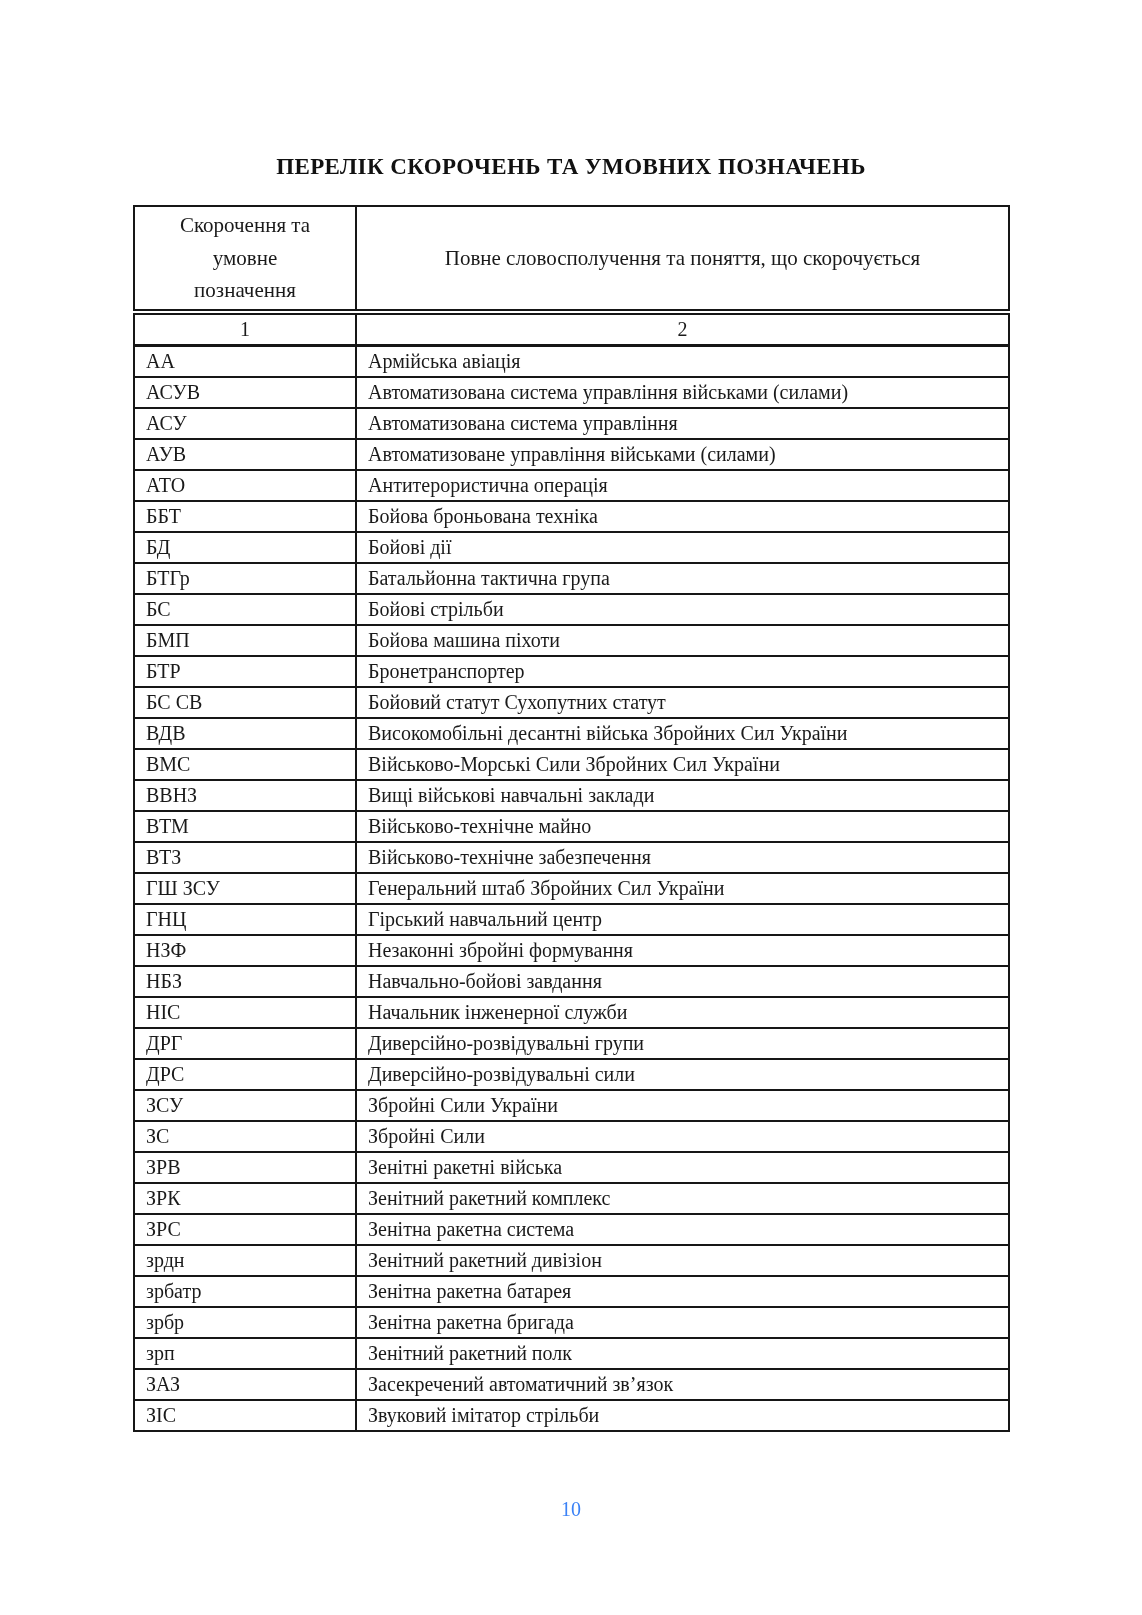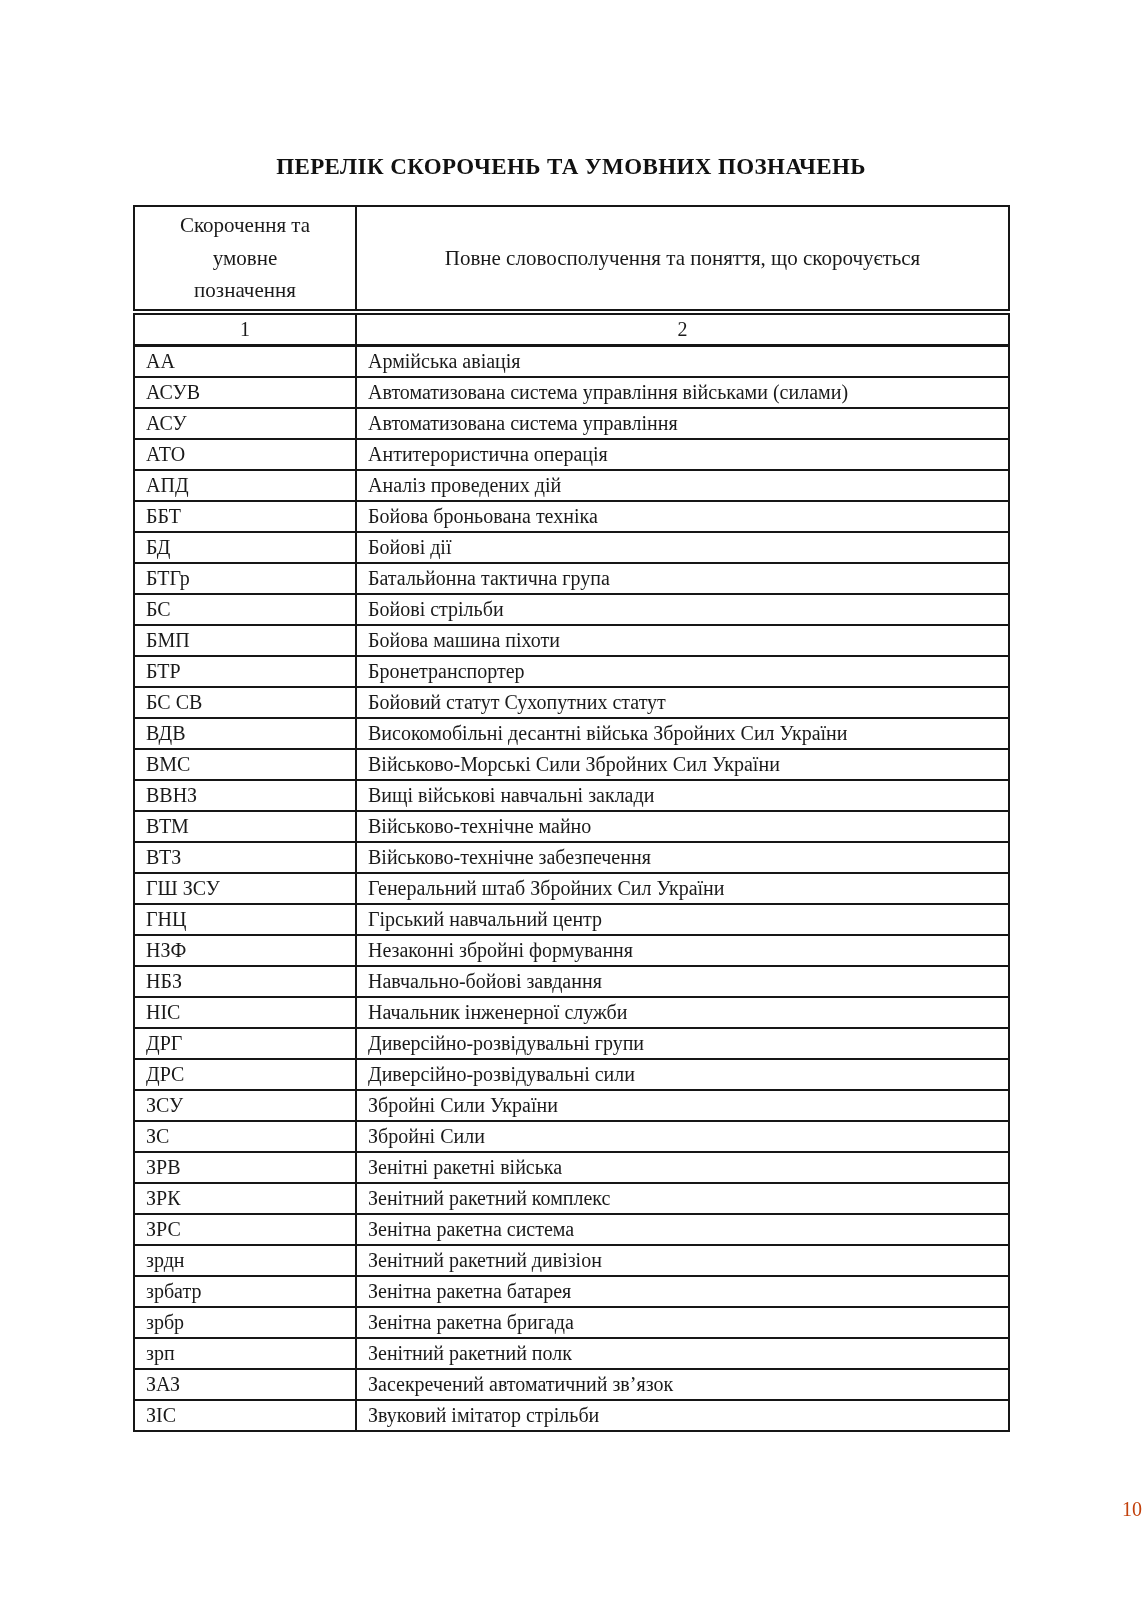--- a/index.html
+++ b/index.html
@@ -67,23 +67,23 @@
     font-size: 20px;
     vertical-align: middle;
     text-align: left;
     padding: 1px 6px 1px 11px;
   }
   .page-number {
     position: absolute;
     left: 0;
     top: 1498px;
     width: 100%;
-    text-align: right;
+    text-align: center;
     font-size: 20px;
-    color: #c2410c;
+    color: #3b82f6;
   }
 </style>
 </head>
 <body>
 
 <div class="page">
 
   <h1 class="page-title">ПЕРЕЛІК СКОРОЧЕНЬ ТА УМОВНИХ ПОЗНАЧЕНЬ</h1>
 
   <table class="abbr-table">
@@ -110,30 +110,30 @@
   <tr class="data-row">
     <td>АСУВ</td>
     <td>Автоматизована система управління військами (силами)</td>
   </tr>
 
   <tr class="data-row">
     <td>АСУ</td>
     <td>Автоматизована система управління</td>
   </tr>
 
+  <tr class="data-row">
+    <td>АУВ</td>
+    <td>Автоматизоване управління військами (силами)</td>
+  </tr>
 
   <tr class="data-row">
     <td>АТО</td>
     <td>Антитерористична операція</td>
   </tr>
 
-  <tr class="data-row">
-    <td>АПД</td>
-    <td>Аналіз проведених дій</td>
-  </tr>
 
   <tr class="data-row">
     <td>ББТ</td>
     <td>Бойова броньована техніка</td>
   </tr>
 
   <tr class="data-row">
     <td>БД</td>
     <td>Бойові дії</td>
   </tr>

